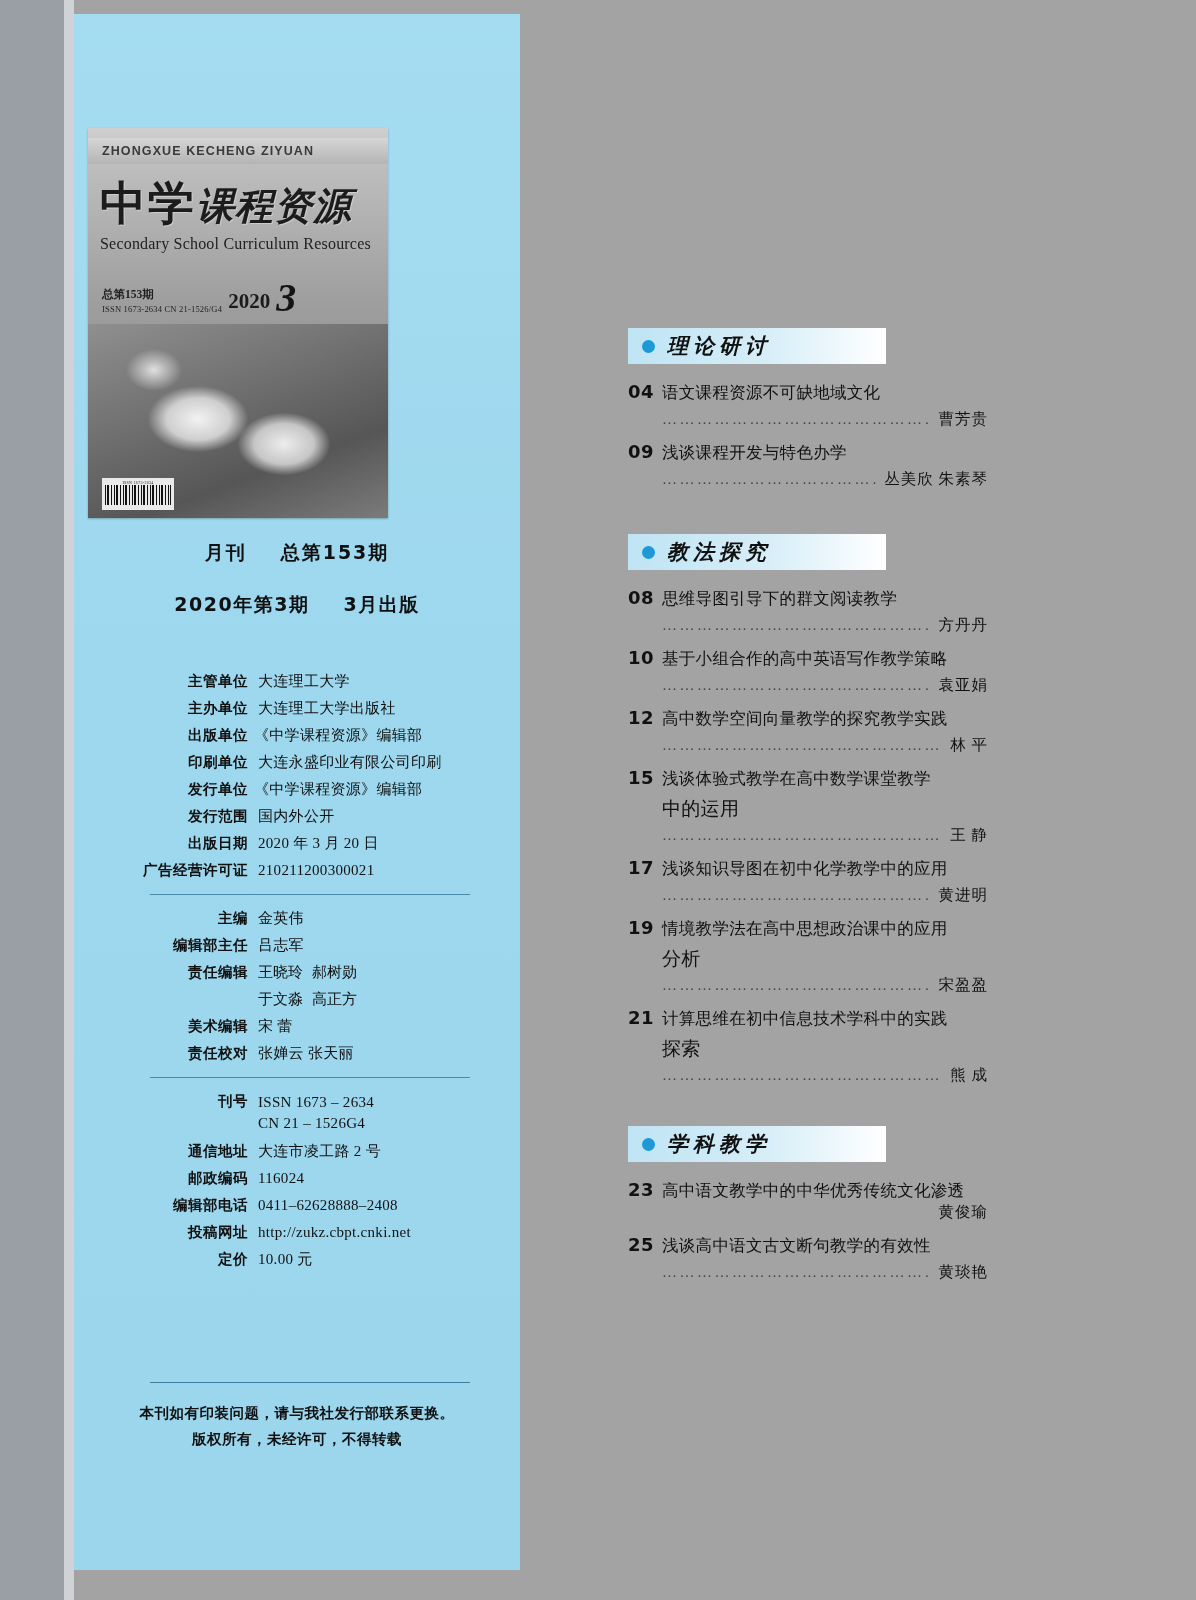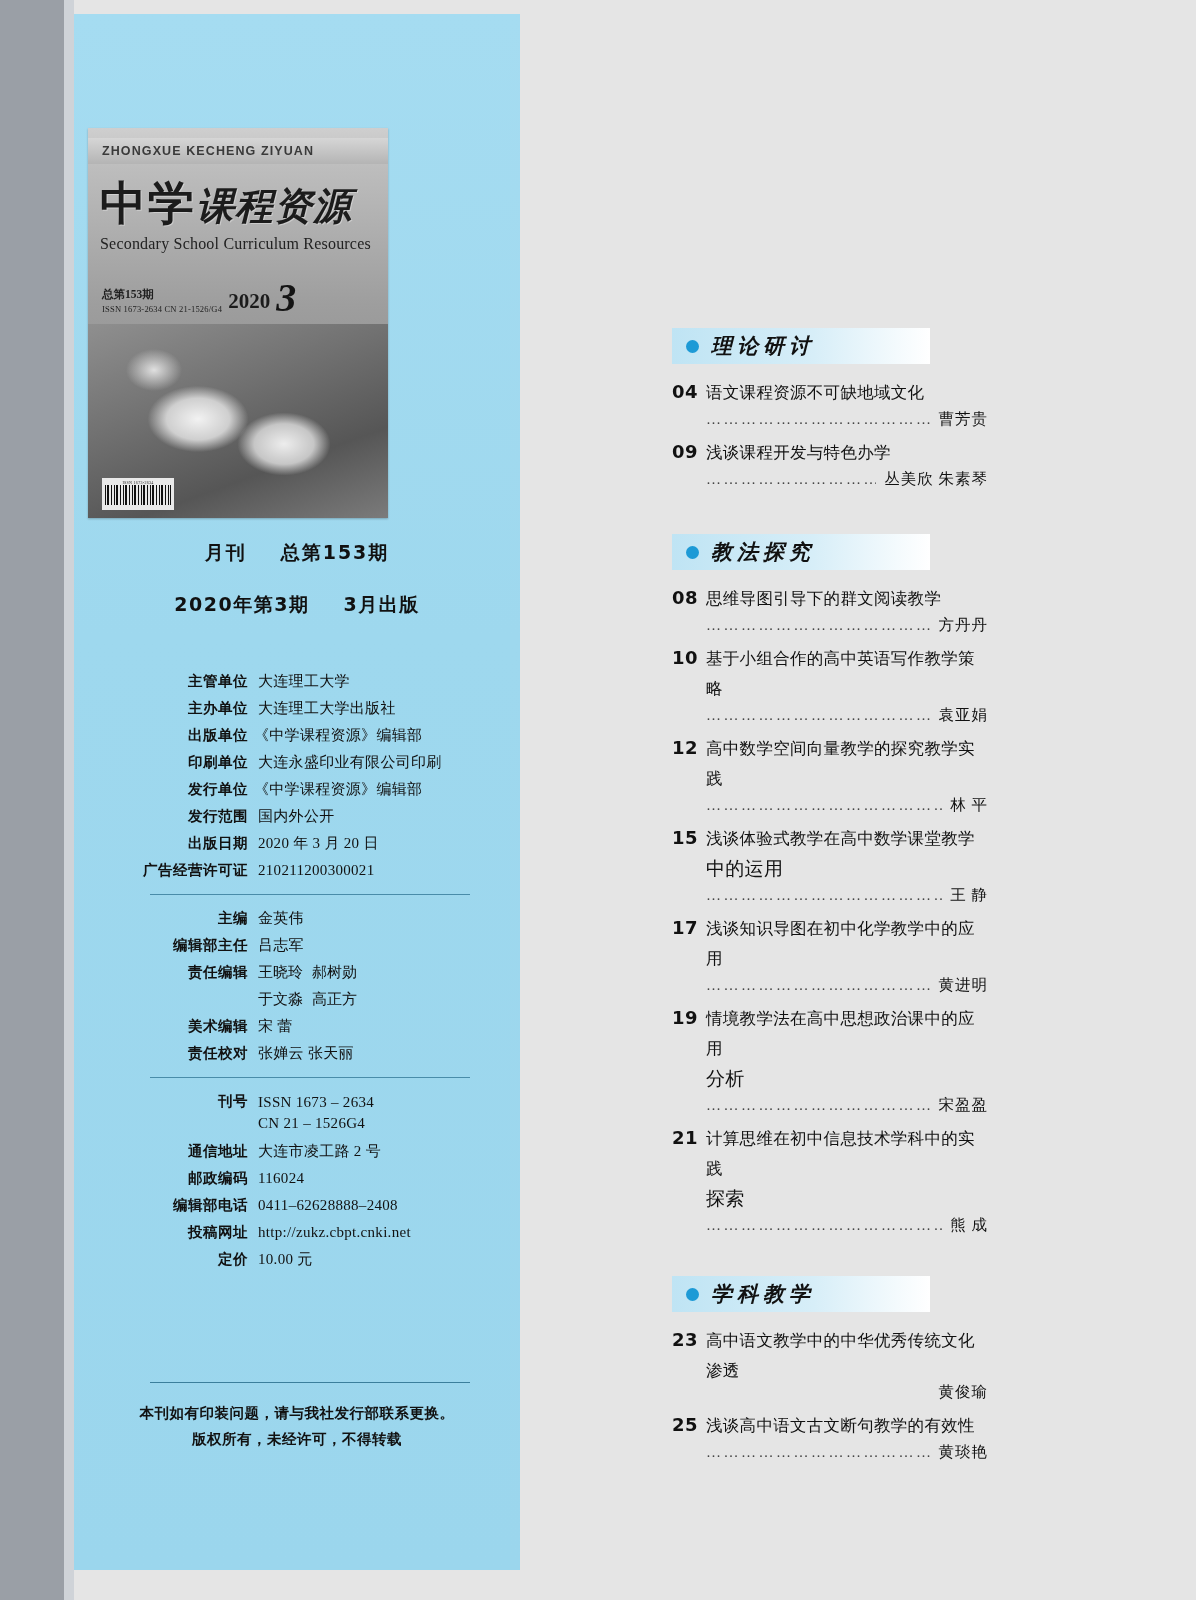--- a/index.html
+++ b/index.html
@@ -10,21 +10,21 @@
   body {
     font-family: "Liberation Serif", "DejaVu Serif", serif;
     width: 1196px;
     height: 1600px;
     position: relative;
     overflow: hidden;
   }
   .page {
     position: absolute;
     inset: 0;
-    background: #e5e5e5;
+    background: #a3a3a3;
   }
   
   .gutter {
     position: absolute;
     left: 0; top: 0;
     width: 64px; height: 1600px;
     background: #9a9fa6;
   }
   .gutter-inner {
     position: absolute;
@@ -246,21 +246,20 @@
   }
 
   
   .toc {
     position: absolute;
     left: 628px; top: 0;
     width: 360px;
   }
   .section {
     margin-bottom: 14px;
-    margin-left: 44px;
   }
   .sec-head {
     position: relative;
     height: 36px;
     width: 258px;
     background: linear-gradient(90deg, #bfe4f4 0%, #d7eef8 55%, #ffffff 100%);
     display: flex;
     align-items: center;
     margin-bottom: 14px;
   }

